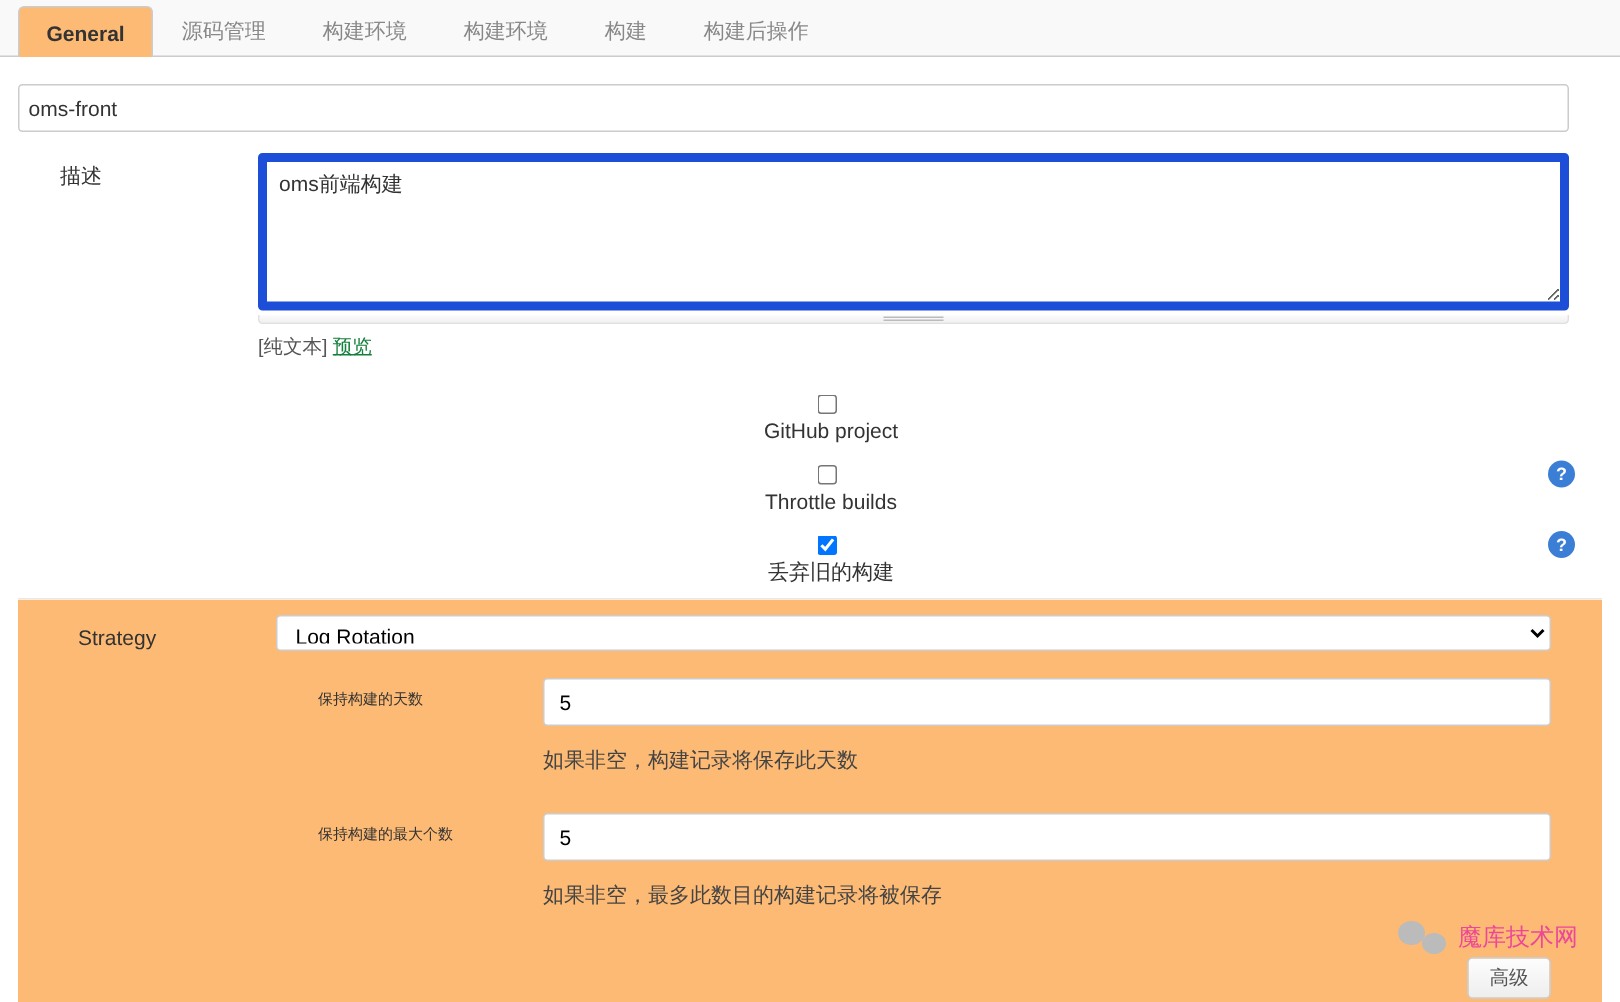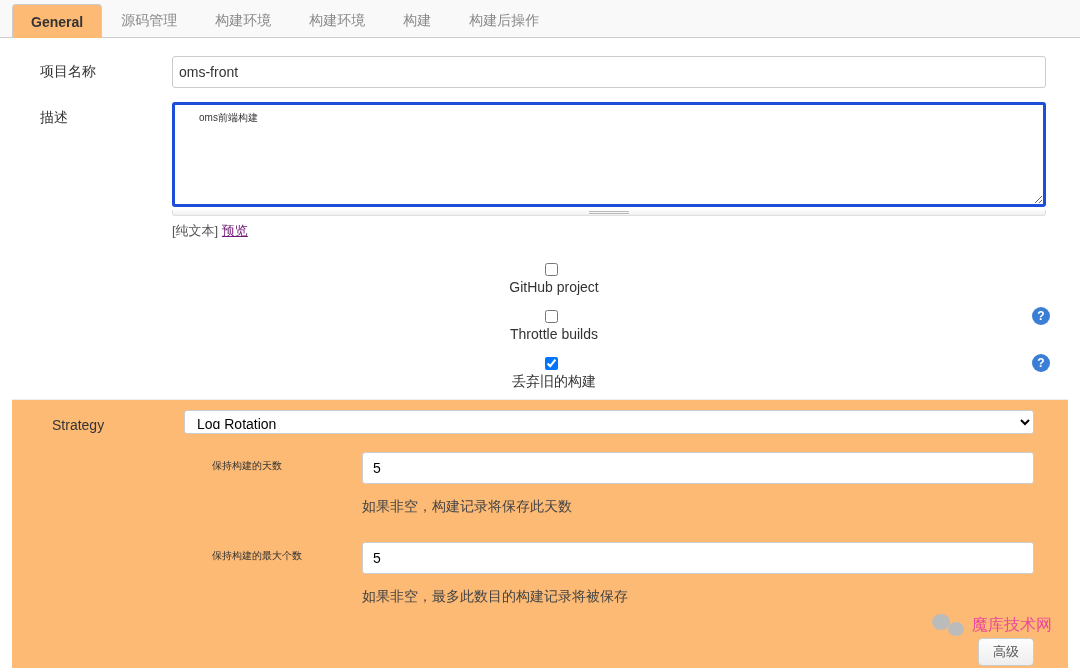--- a/index.html
+++ b/index.html
@@ -66,24 +66,24 @@
     border: 1px solid #ccc;
     border-radius: 3px;
     padding: 4px 6px;
     font-size: 14px;
     font-family: inherit;
     color: #333;
   }
   textarea.wide {
     width: 100%;
     min-height: 105px;
-    border: 3px solid #1d4ed8;
+    border: 6px solid #1d4ed8;
     border-radius: 3px;
-    padding: 6px 24px;
-    font-size: 10px;
+    padding: 6px 8px;
+    font-size: 14px;
     font-family: inherit;
     color: #333;
     resize: both;
   }
   .resize-bar {
     width: 100%;
     height: 6px;
     border: 1px solid #e0e0e0;
     border-top: none;
     background: linear-gradient(#fcfcfc,#f0f0f0);
@@ -94,21 +94,21 @@
   .resize-grip {
     width: 40px; height: 3px;
     border-top:1px solid #bbb;
     border-bottom:1px solid #bbb;
   }
 
   .hint-line {
     margin-top: 6px;
     font-size: 13px;
   }
-  .hint-line a { color: #701a75; text-decoration: underline; cursor: pointer;}
+  .hint-line a { color: #15803d; text-decoration: underline; cursor: pointer;}
   .hint-line .plain { color: #555; }
 
   .check-row {
     display: flex;
     align-items: center;
     padding: 6px 0 6px 28px;
     position: relative;
     flex-direction: column;
   }
   .check-row input { margin-right: 10px; }
@@ -218,21 +218,20 @@
   <div class="tab">源码管理</div>
   <div class="tab">构建环境</div>
   <div class="tab">构建环境</div>
   <div class="tab">构建</div>
   <div class="tab">构建后操作</div>
 </div>
 
 <div class="form-area">
 
   <div class="row">
-    <div class="lbl">项目名称</div>
     <div class="fld">
       <input type="text" class="wide" value="oms-front" style="">
     </div>
   </div>
 
   <div class="row">
     <div class="lbl">描述</div>
     <div class="fld">
       <textarea class="wide" style="">oms前端构建</textarea>
       <div class="resize-bar">

